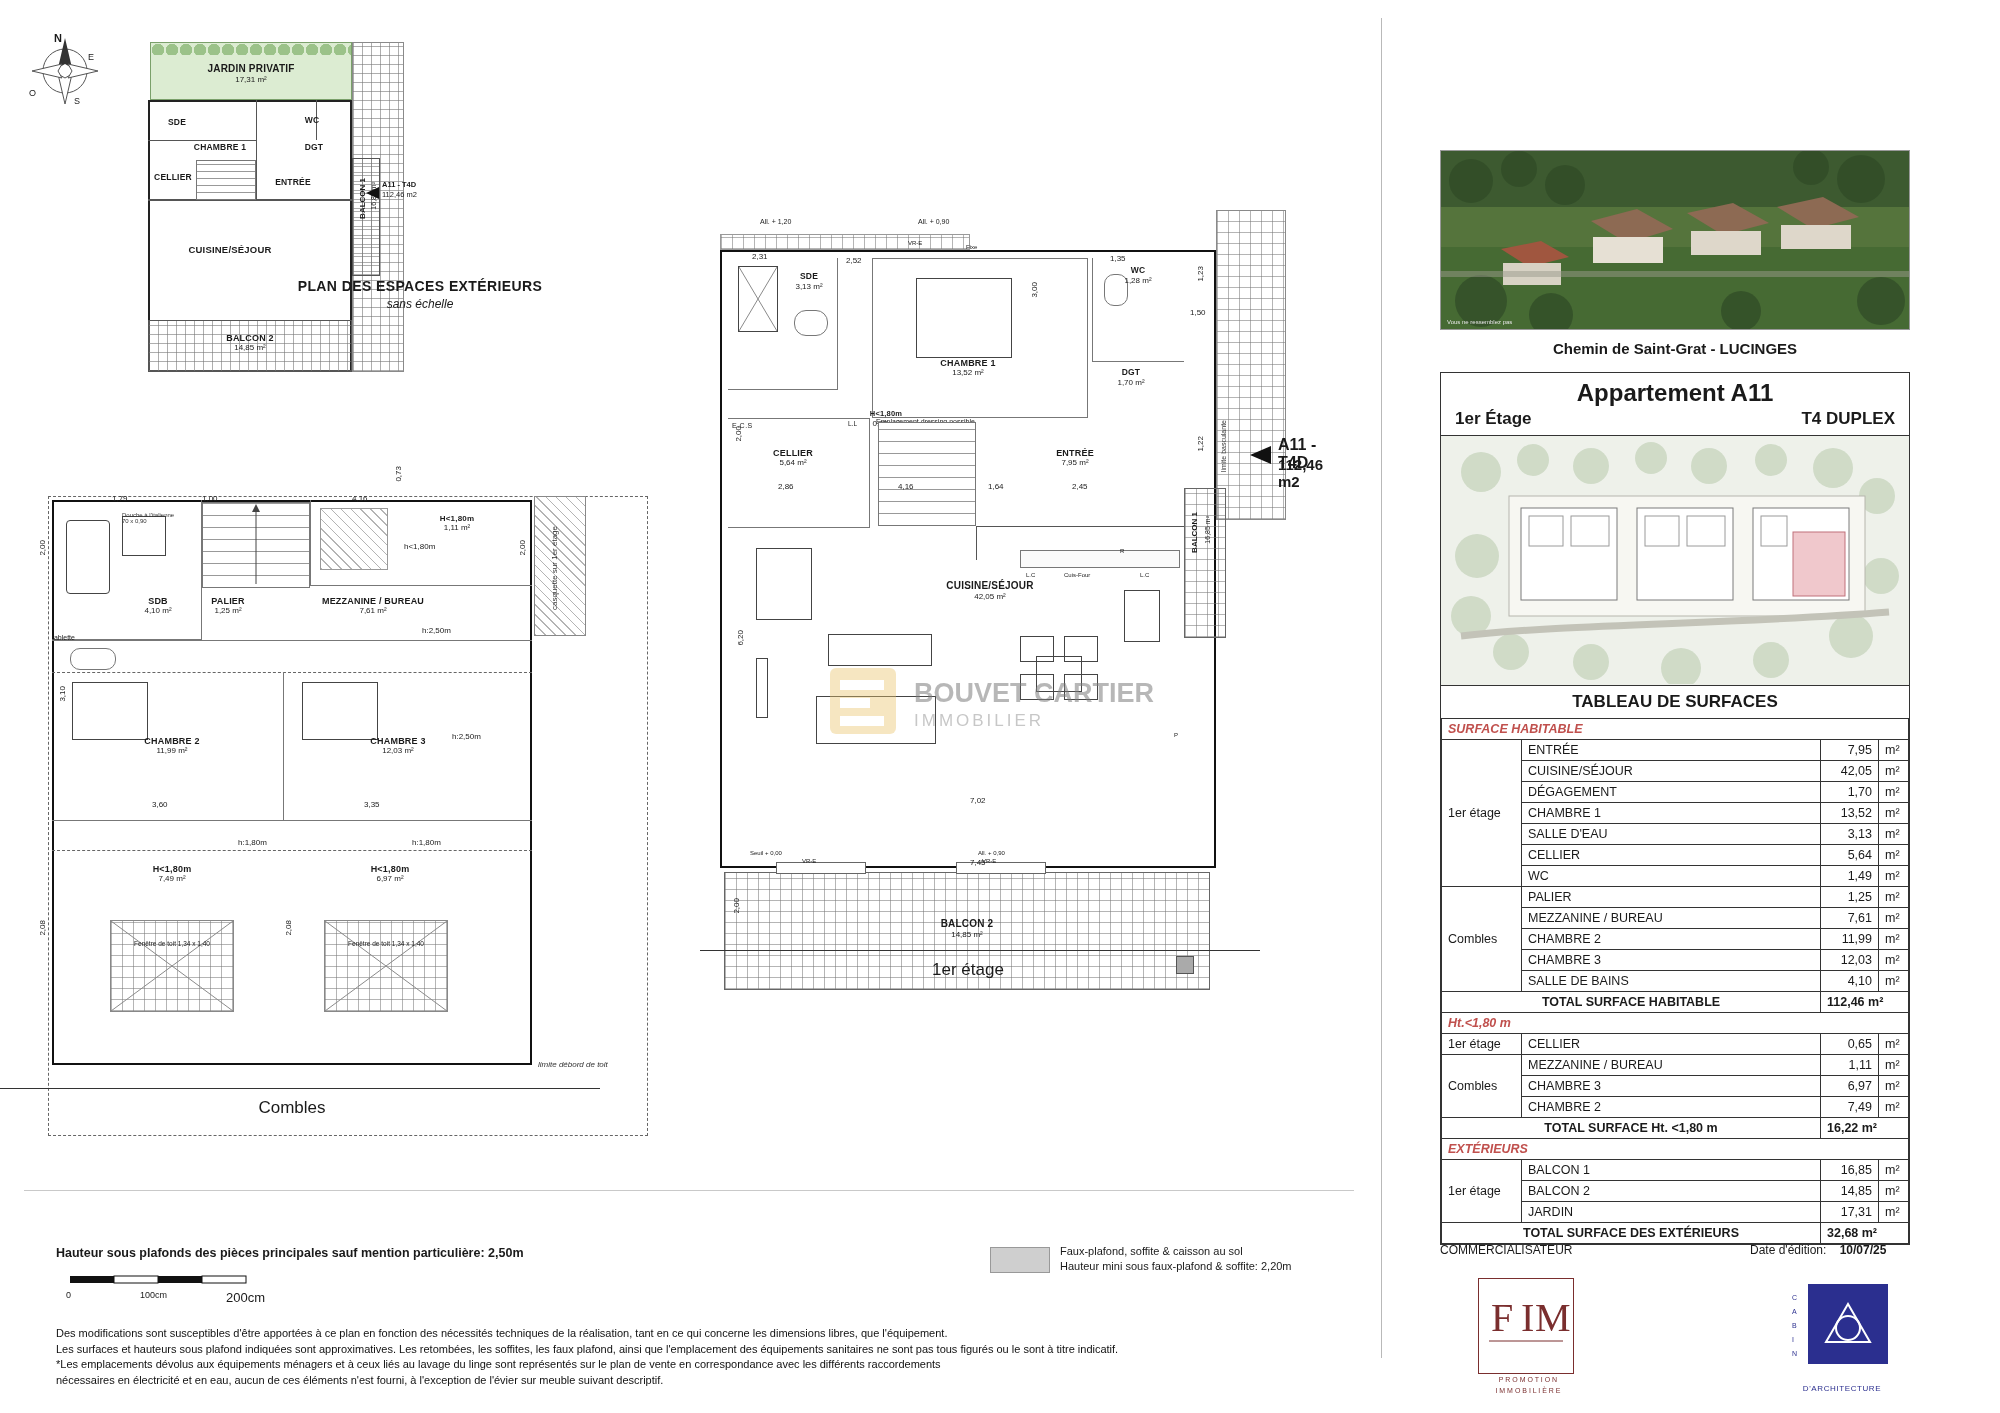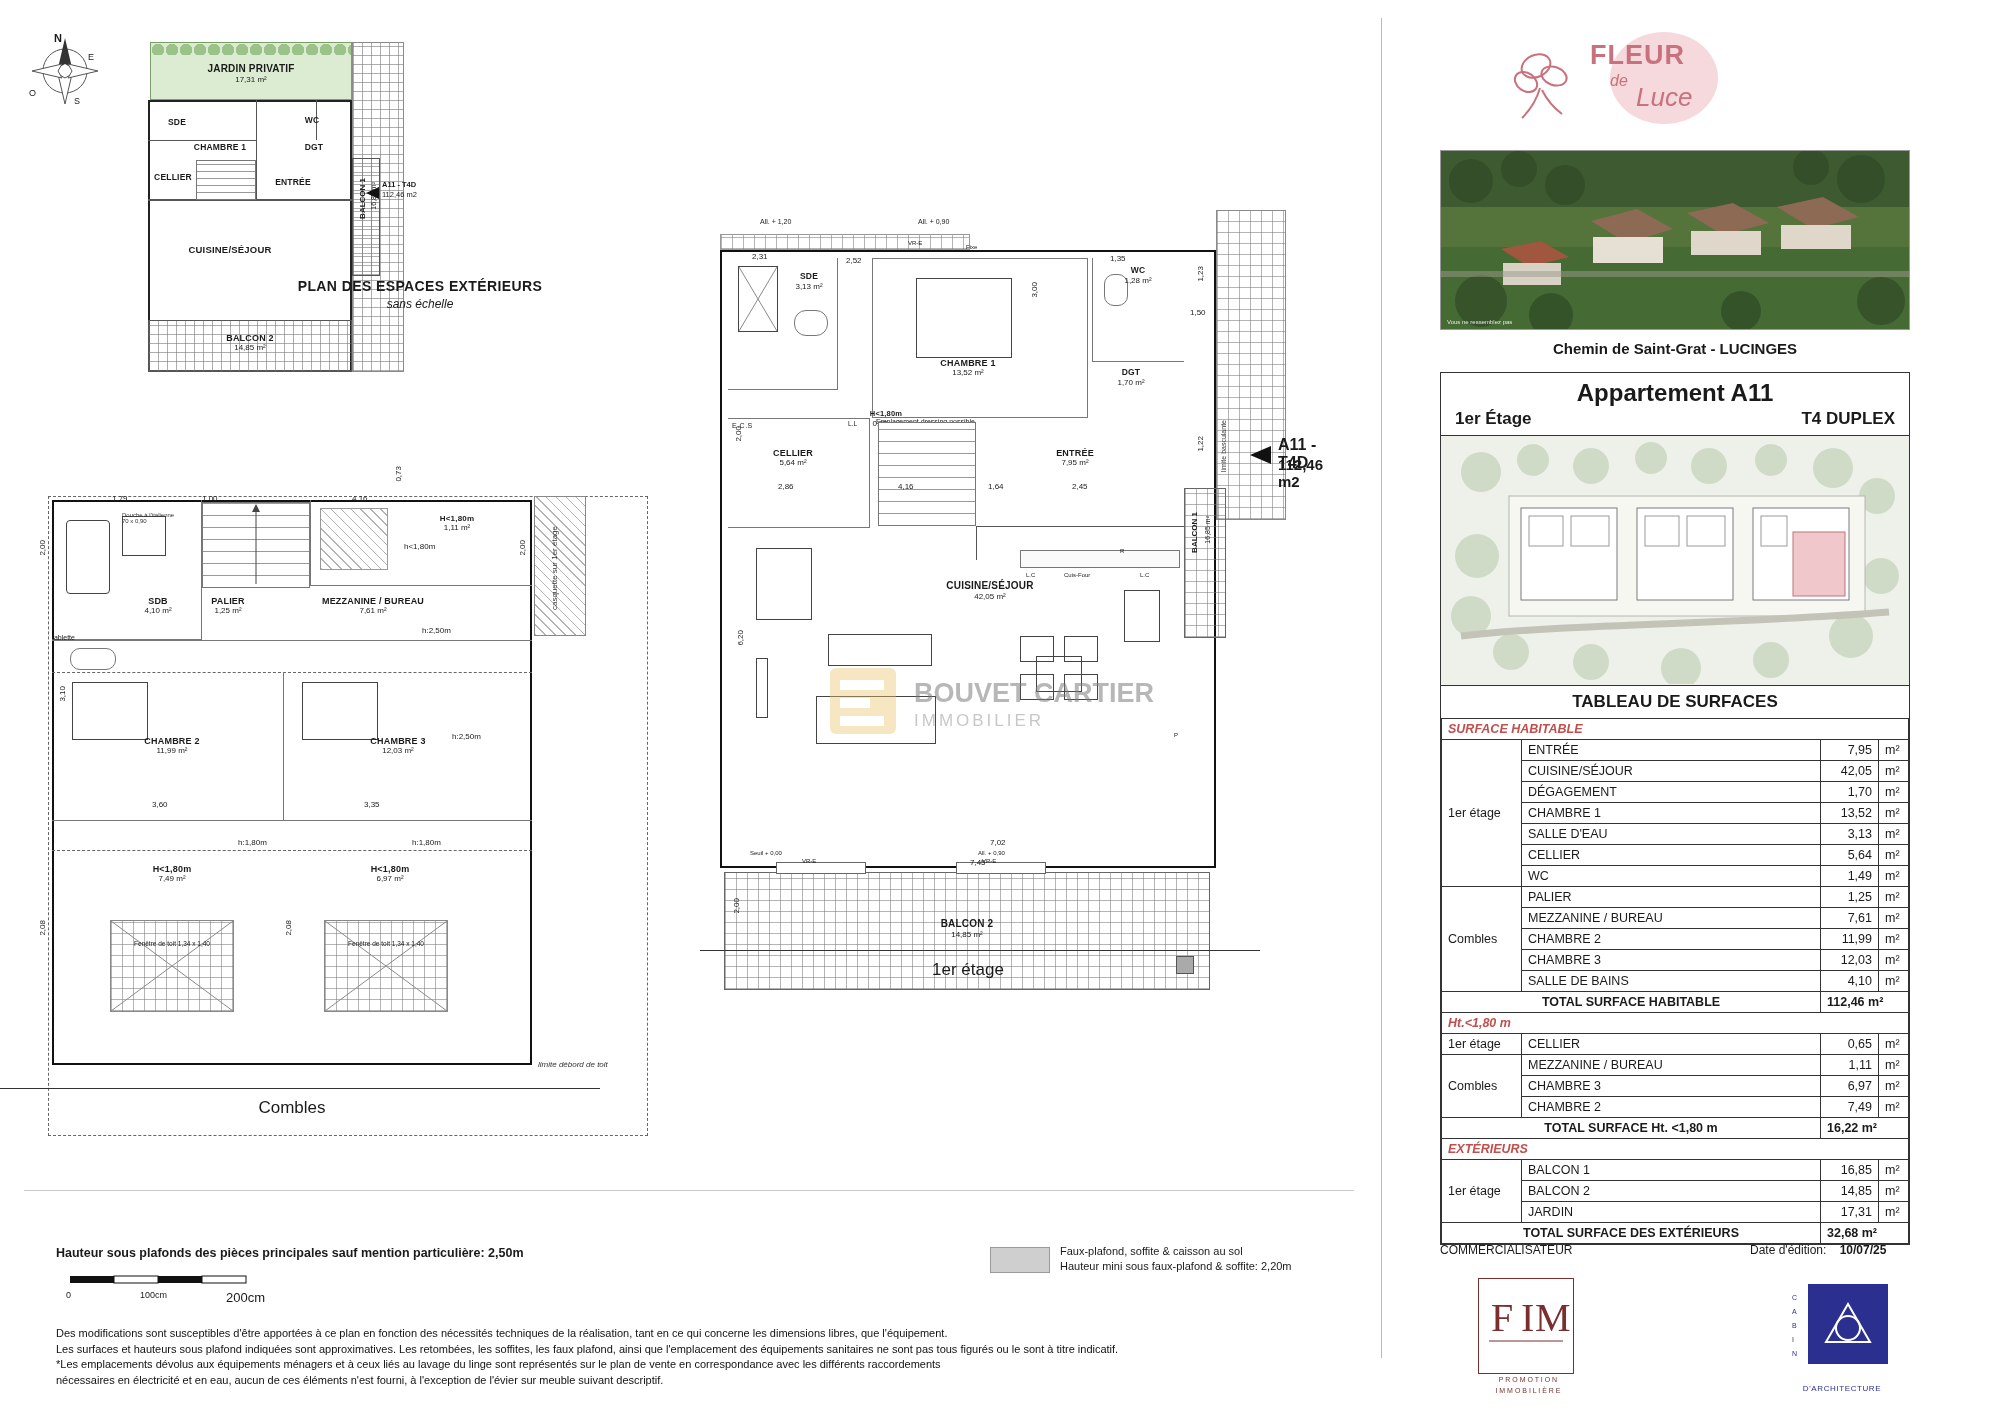--- a/index.html
+++ b/index.html
@@ -392,21 +392,21 @@
     <div class="abs vdim dim" style="left:310px;top:32px;">3,00</div>
     <div class="dim" style="left:470px;top:58px;">1,50</div>
     <div class="dim" style="left:390px;top:4px;">1,35</div>
     <div class="dim" style="left:126px;top:6px;">2,52</div>
     <div class="dim" style="left:58px;top:232px;">2,86</div>
     <div class="dim" style="left:178px;top:232px;">4,16</div>
     <div class="dim" style="left:268px;top:232px;">1,64</div>
     <div class="dim" style="left:352px;top:232px;">2,45</div>
     <div class="abs vdim dim" style="left:14px;top:176px;">2,00</div>
     <div class="abs vdim dim" style="left:16px;top:380px;">6,20</div>
-    <div class="dim" style="left:250px;top:588px;margin-left:20px;">7,02</div>
+    <div class="dim" style="left:250px;top:546px;">7,02</div>
     <div class="dim" style="left:250px;top:608px;">7,45</div>
     <div class="abs vdim dim" style="left:12px;top:648px;">2,00</div>
     <div class="abs vdim dim" style="left:476px;top:16px;">1,23</div>
     <div class="abs vdim dim" style="left:476px;top:186px;">1,22</div>
 
     <div class="abs" style="left:530px;top:196px;">
       <svg width="22" height="18">
           <polygon points="21,0 21,18 0,9" fill="#111"></polygon>
         </svg>
     </div>
@@ -421,37 +421,20 @@
     <svg width="350" height="86" viewBox="0 0 350 86">
       <rect x="0" y="8" width="66" height="66" rx="6" fill="#e8c36a" opacity=".75"></rect>
       <rect x="10" y="20" width="44" height="10" fill="#fff"></rect>
       <rect x="10" y="38" width="30" height="10" fill="#fff"></rect>
       <rect x="10" y="56" width="44" height="10" fill="#fff"></rect>
       <text x="84" y="42" font-family="Liberation Sans, sans-serif" font-size="27" font-weight="bold" fill="#7d7d7d">BOUVET CARTIER</text>
       <text x="84" y="66" font-family="Liberation Sans, sans-serif" font-size="17" letter-spacing="3" fill="#9a9a9a">IMMOBILIER</text>
     </svg>
   </div>
 
-  <div class="right" id="logo-block">
-    <div class="abs" style="left:170px;top:4px;width:108px;height:92px;border-radius:50%;background:#f6d9dc;"></div>
-    <div class="abs" style="left:56px;top:16px;">
-      <svg width="86" height="80" viewBox="0 0 86 80">
-        <g stroke="#c9727f" fill="none" stroke-width="2">
-          <ellipse cx="40" cy="22" rx="15" ry="11" transform="rotate(-25 40 22)"></ellipse>
-          <ellipse cx="58" cy="32" rx="13" ry="9" transform="rotate(20 58 32)"></ellipse>
-          <ellipse cx="30" cy="38" rx="12" ry="9" transform="rotate(35 30 38)"></ellipse>
-          <path d="M44 44 C 40 58, 34 66, 26 74"></path>
-          <path d="M46 46 C 52 58, 58 64, 66 70"></path>
-        </g>
-      </svg>
-    </div>
-    <div class="abs" style="left:150px;top:12px;font-size:27px;font-weight:bold;color:#c9727f;letter-spacing:1px;">FLEUR</div>
-    <div class="abs" style="left:170px;top:44px;font-size:16px;font-style:italic;color:#c9727f;">de</div>
-    <div class="abs" style="left:196px;top:54px;font-size:26px;font-style:italic;color:#c9727f;">Luce</div>
-  </div>
 
   <div class="right" id="photo">
     <svg width="468" height="178" viewBox="0 0 468 178" preserveAspectRatio="none">
       <rect width="468" height="178" fill="#4b6b3a"></rect>
       <rect y="0" width="468" height="56" fill="#3d5a30"></rect>
       <rect y="56" width="468" height="40" fill="#55743c"></rect>
       <rect y="96" width="468" height="82" fill="#466a33"></rect>
       <g fill="#2f4a26" opacity=".7">
         <circle cx="30" cy="30" r="22"></circle>
           <circle cx="78" cy="18" r="18"></circle>

